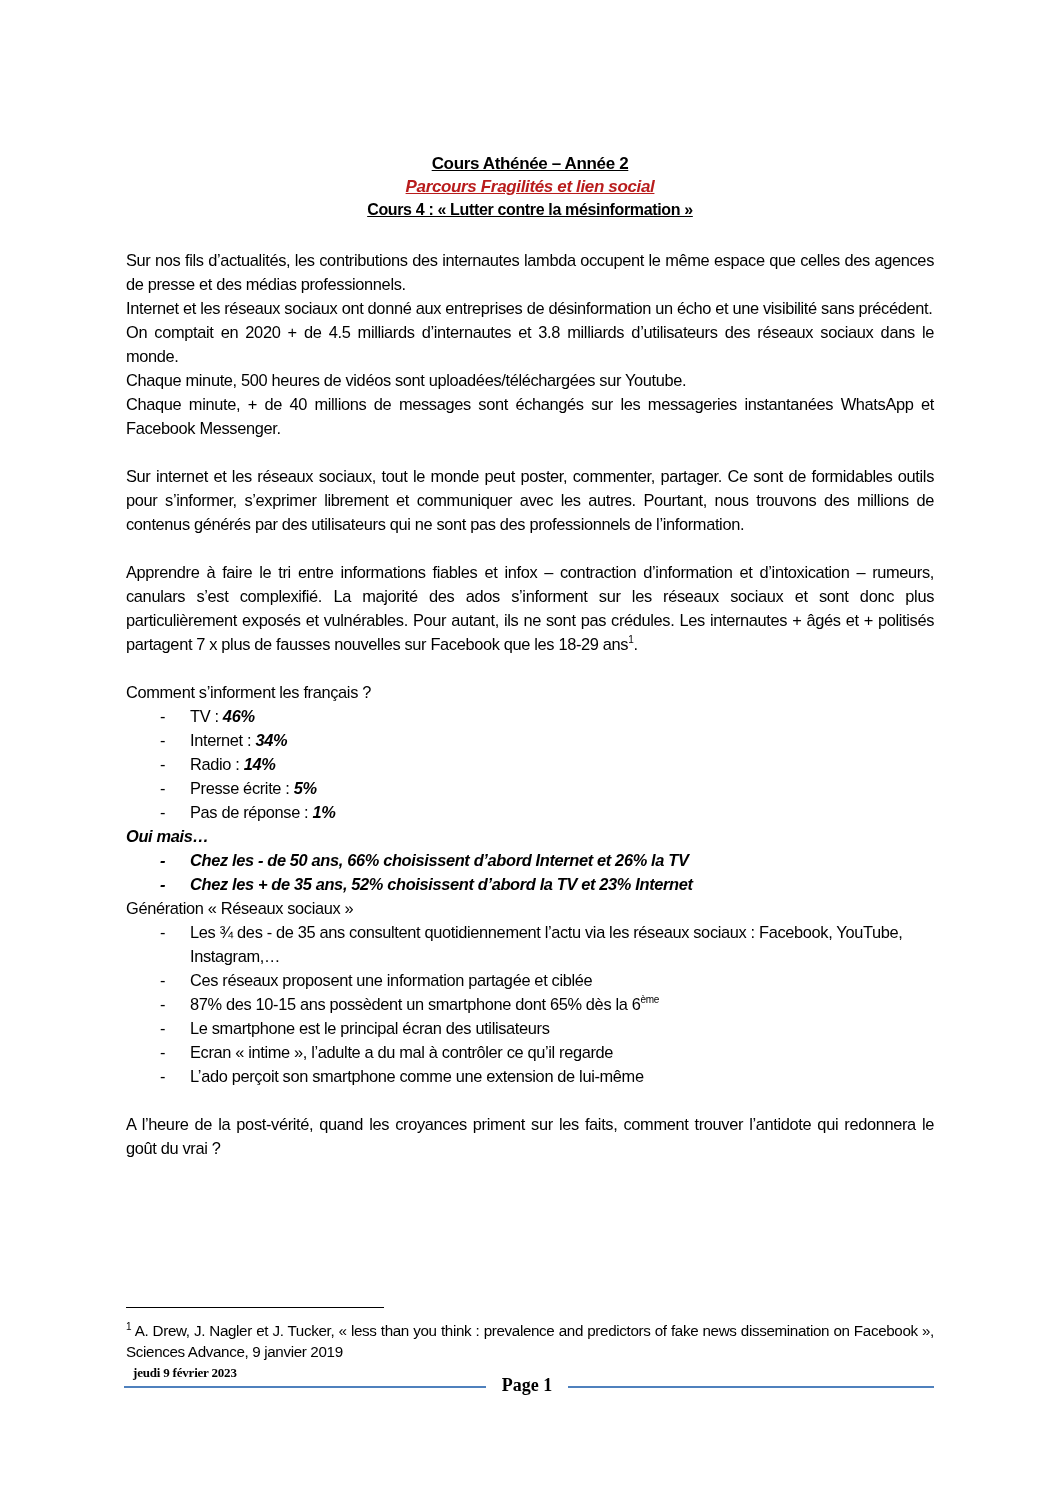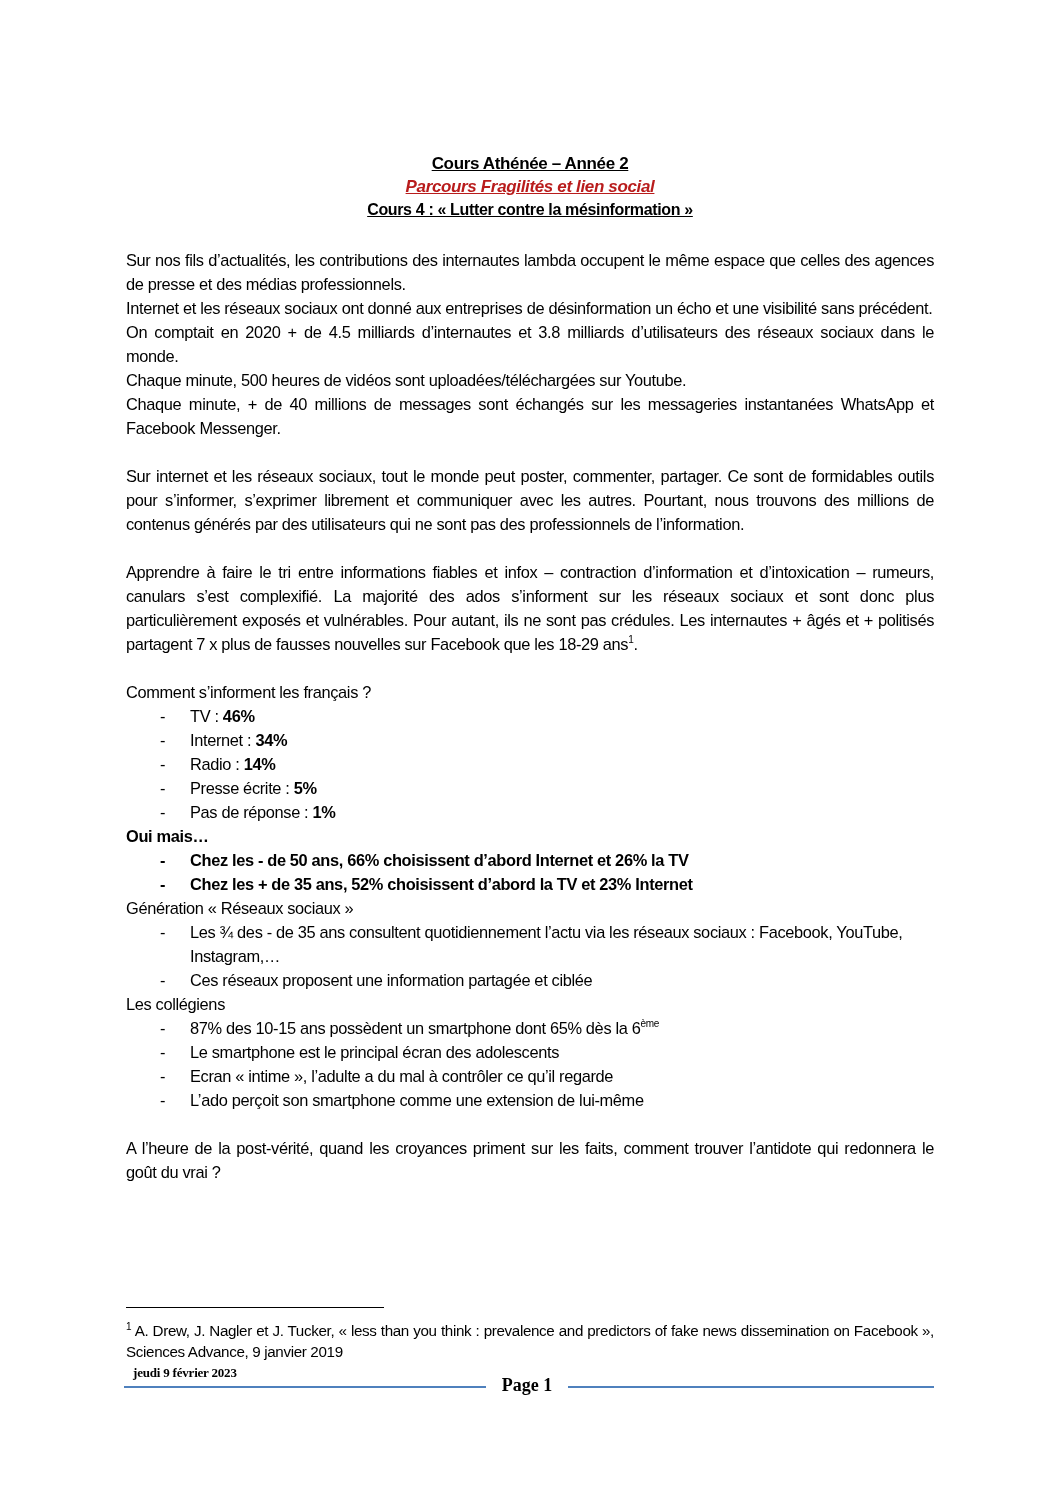--- a/index.html
+++ b/index.html
@@ -57,21 +57,21 @@
     }
     .list li {
       position: relative;
       padding-left: 64px;
     }
     .list li .dash {
       position: absolute;
       left: 34px;
       top: 0;
     }
-    .bold { font-weight: bold; }
+    .bold { font-weight: bold; font-style: italic; }
     sup {
       font-size: 10px;
       line-height: 0;
       vertical-align: 7px;
     }
     .footnote-rule {
       position: absolute;
       left: 126px;
       top: 1307px;
       width: 258px;
@@ -172,24 +172,23 @@
 
   <div>
     <p class="para">Génération « Réseaux sociaux »</p>
     <ul class="list">
       <li><span class="dash">-</span><span>Les ¾ des  - de 35 ans consultent quotidiennement l’actu via les réseaux sociaux : Facebook, YouTube, Instagram,…</span></li>
       <li><span class="dash">-</span><span>Ces réseaux proposent une information partagée et ciblée</span></li>
     </ul>
   </div>
 
   <div>
-    <p class="para">Les collégiens</p>
     <ul class="list">
       <li><span class="dash">-</span><span>87% des 10-15 ans possèdent un smartphone dont 65% dès la 6</span><sup>ème</sup></li>
-      <li><span class="dash">-</span><span>Le smartphone est le principal écran des adolescents</span></li>
+      <li><span class="dash">-</span><span>Le smartphone est le principal écran des utilisateurs</span></li>
       <li><span class="dash">-</span><span>Ecran « intime », l’adulte a du mal à contrôler ce qu’il regarde</span></li>
       <li><span class="dash">-</span><span>L’ado perçoit son smartphone comme une extension de lui-même</span></li>
     </ul>
   </div>
   <div class="gap"></div>
 
   <p class="para">A l’heure de la post-vérité, quand les croyances priment sur les faits, comment trouver l’antidote qui redonnera le goût du vrai ?</p>
 </div>
 
 <div class="footnote-rule"></div>

